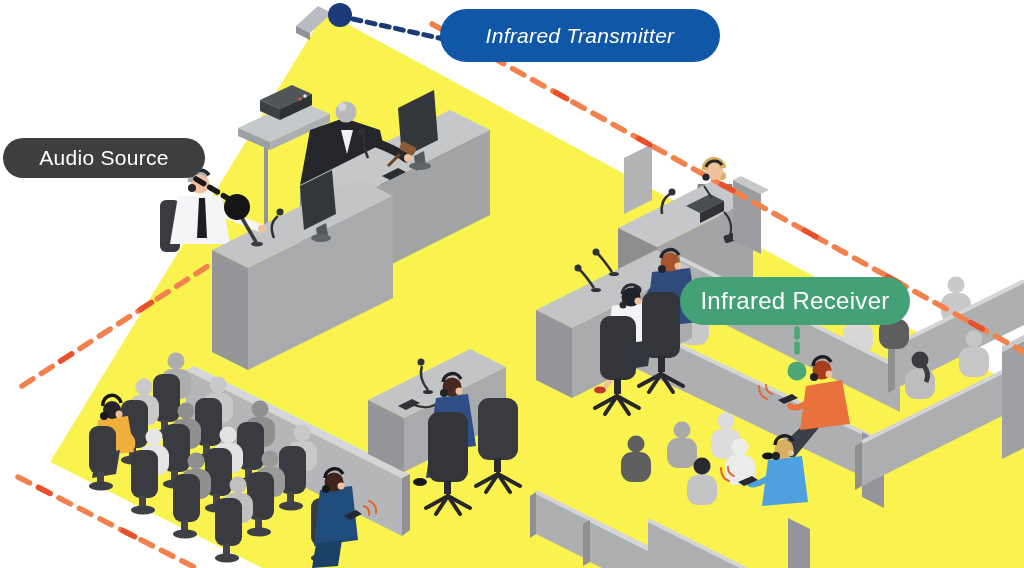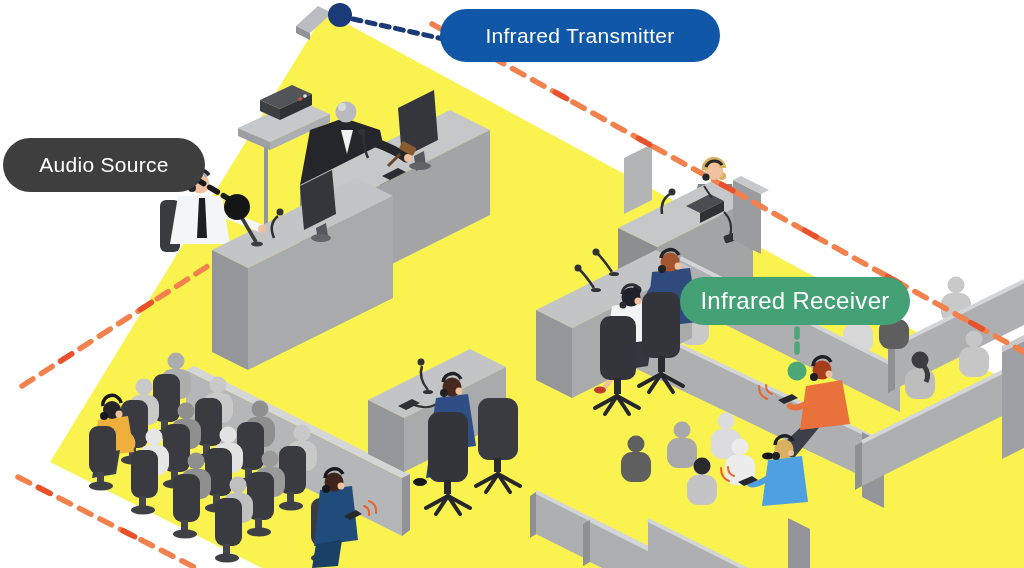--- a/index.html
+++ b/index.html
@@ -2,22 +2,22 @@
 <html style="--beam: #F9F24F; --pill-blue: #1157A8; --pill-dark: #3E3E3E; --pill-green: #44A176; --dash-orange: #F2814E; --dash-orange-alt: #E8512C; --dash-navy: #1A3A78; --dash-black: #1A1A1A; --dash-green: #4BA876; --label-text: #FFFFFF;"><head>
 <meta charset="utf-8">
 <style>
   html,body{margin:0;padding:0;background:#fff;}
   .stage{position:relative;width:1024px;height:568px;overflow:hidden;background:#fff;
          font-family:"Liberation Sans",sans-serif;}
   .stage svg{position:absolute;left:0;top:0;}
   .pill{position:absolute;display:flex;align-items:center;justify-content:center;
         color:var(--label-text,#fff);letter-spacing:.3px;}
   #pill-tx{left:440px;top:9px;width:280px;height:53px;border-radius:27px;
-           background:var(--pill-blue);font-size:21px;}
-  #pill-audio{left:3px;top:138px;width:202px;height:54px;border-radius:27px;
+           background:var(--pill-blue);font-size:21px;font-style:italic;}
+  #pill-audio{left:3px;top:138px;width:202px;height:40px;border-radius:27px;
            background:var(--pill-dark);font-size:21px;}
   #pill-rx{left:680px;top:277px;width:230px;height:48px;border-radius:24px;
            background:var(--pill-green);font-size:24px;}
   .beam{fill:var(--beam);}
   .dashO{stroke:var(--dash-orange);stroke-width:5.5;stroke-linecap:round;
          stroke-dasharray:13 10;fill:none;}
   .dashO2{stroke:var(--dash-orange-alt);stroke-width:5.5;stroke-linecap:round;
          stroke-dasharray:13 82;fill:none;}
   .dashN{stroke:var(--dash-navy);stroke-width:5;stroke-linecap:round;
          stroke-dasharray:8 6.5;fill:none;}

